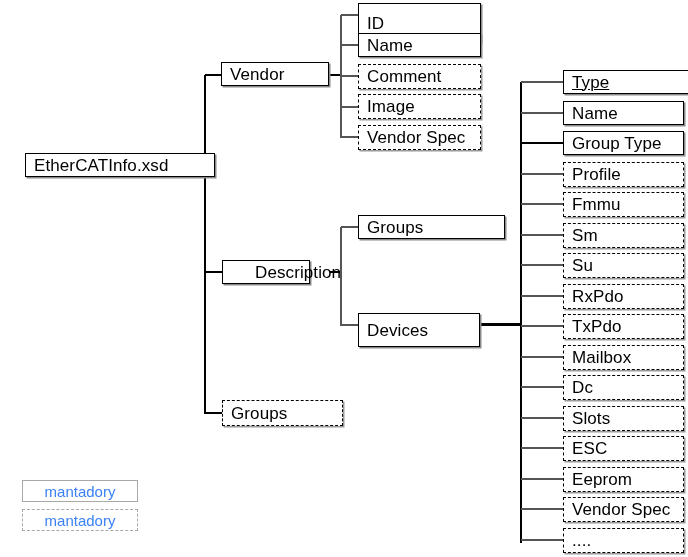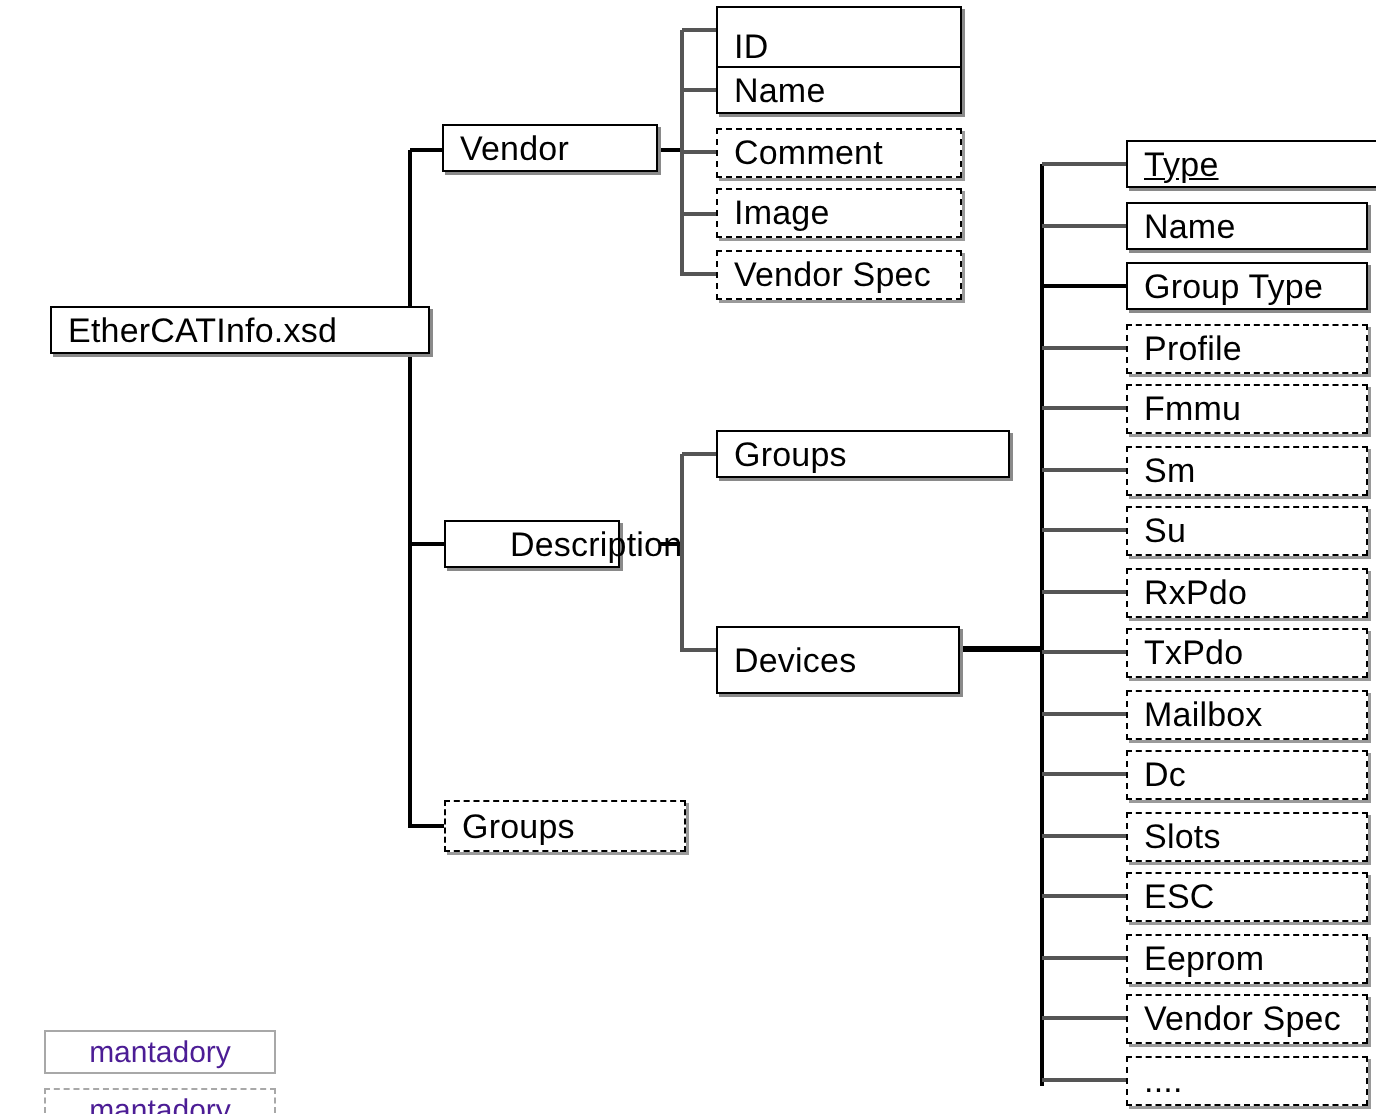--- a/index.html
+++ b/index.html
@@ -51,27 +51,26 @@
   }
   .ln.thick {
     background: #000000;
   }
   
   .legend-box {
     position: absolute;
     box-sizing: border-box;
     background: #ffffff;
     font-size: 15px;
-    color: #4c1d95;
+    color: #3b82f6;
     display: flex;
     align-items: center;
     justify-content: center;
     white-space: nowrap;
     z-index: 3;
-    margin-top: 35px;
   }
   .legend-box.solid {
     border: 1px solid #a8a8a8;
   }
   .legend-box.dashed {
     border: 1.4px dashed #a8a8a8;
   }
 </style>
 </head>
 <body>

